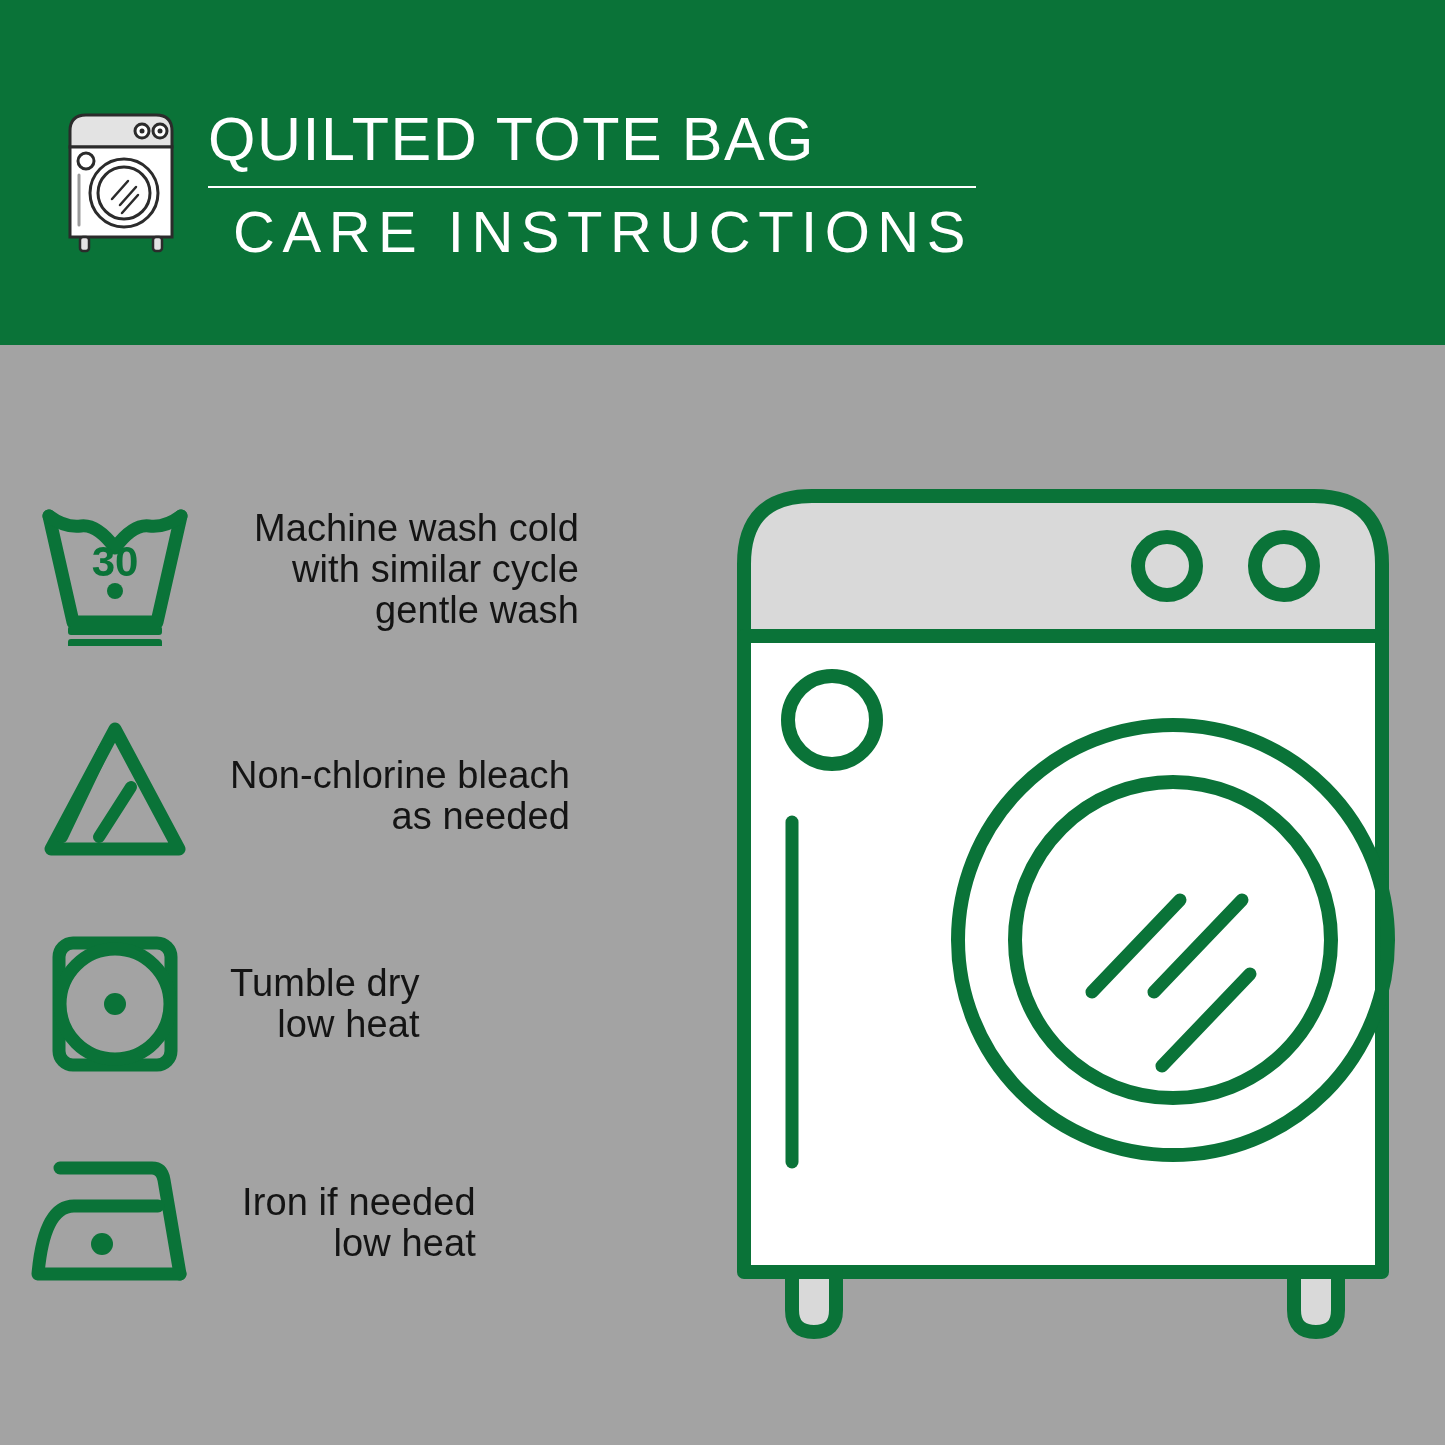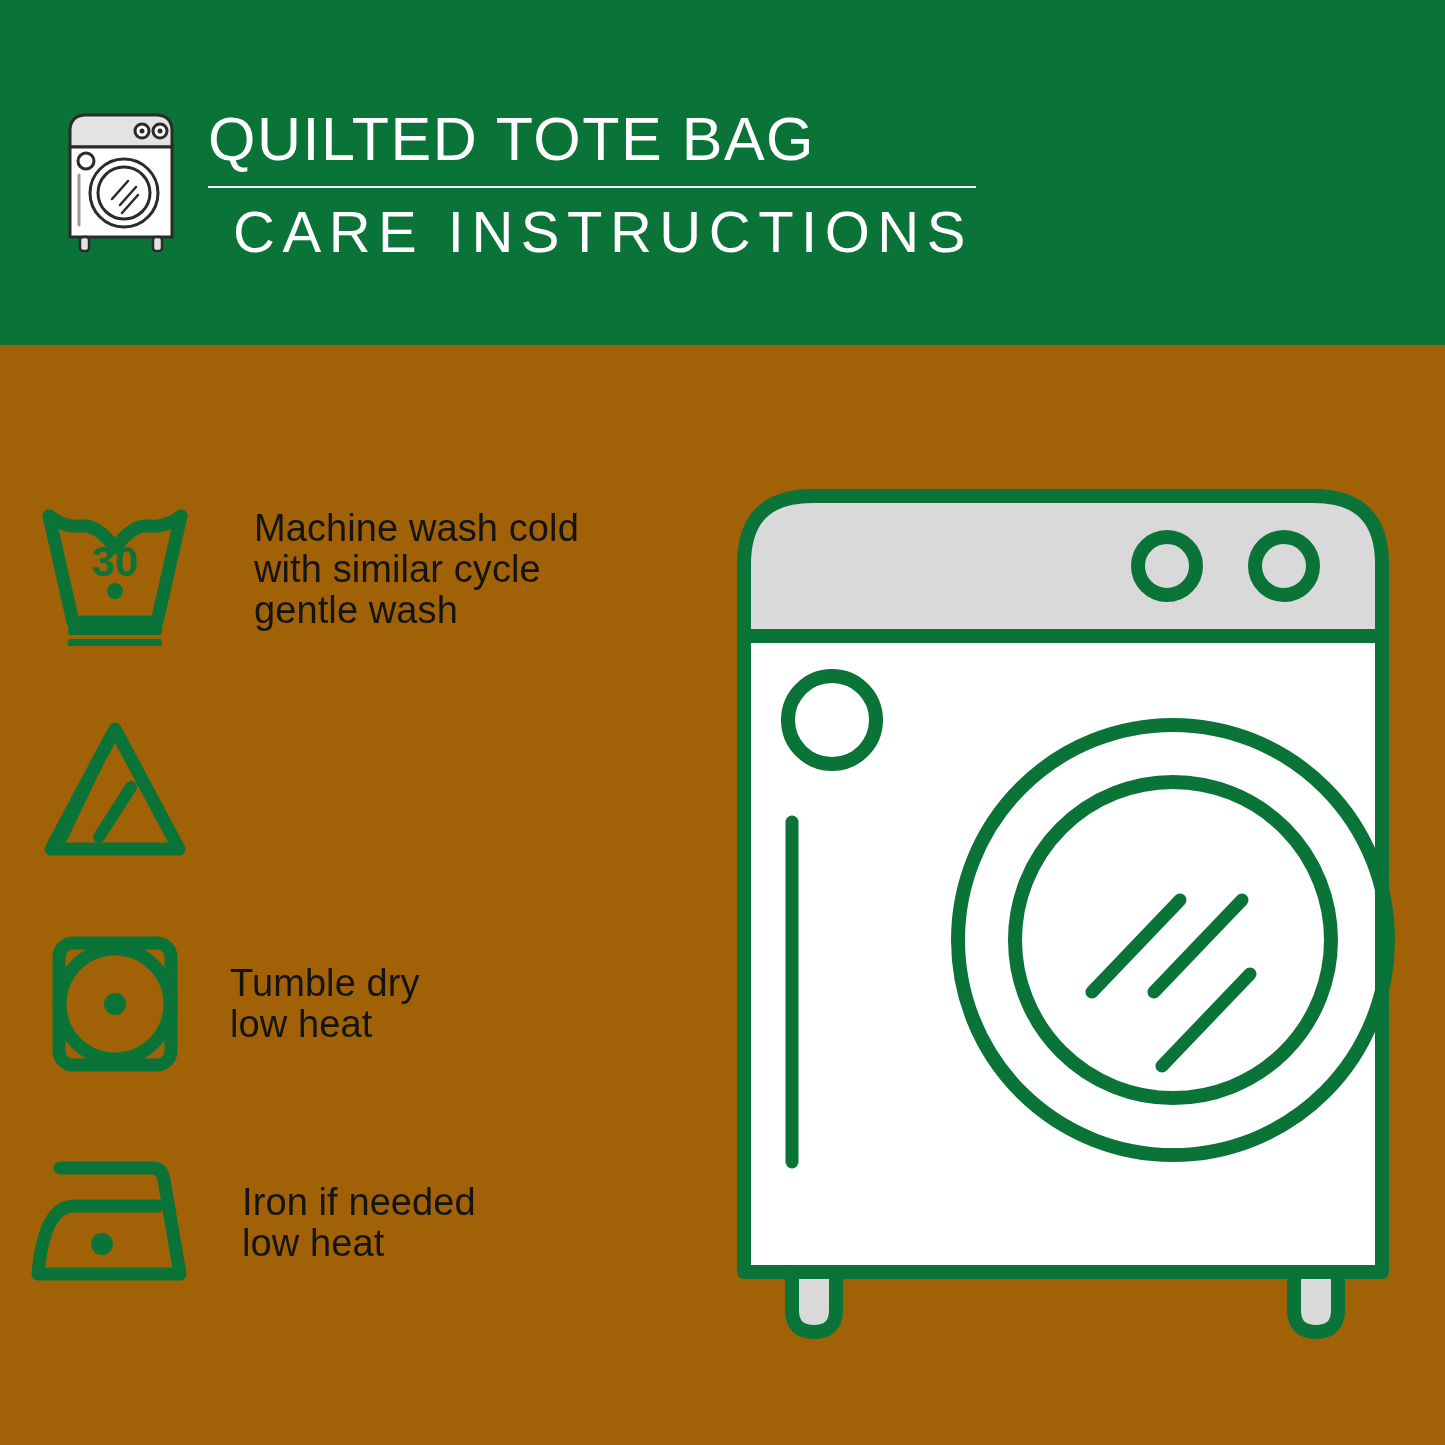--- a/index.html
+++ b/index.html
@@ -4,21 +4,21 @@
 <style>
   html, body {
     margin: 0;
     padding: 0;
     background: #ffffff;
   }
   .page {
     position: relative;
     width: 1445px;
     height: 1445px;
-    background: #a16207;
+    background: #a3a3a3;
     font-family: "Liberation Sans", sans-serif;
     overflow: hidden;
   }
 
   
   .header {
     position: absolute;
     left: 0;
     top: 0;
     width: 1445px;
@@ -69,20 +69,21 @@
     top: 345px;
     width: 700px;
     height: 1100px;
   }
   .care-row {
     position: absolute;
     left: 0;
     width: 700px;
     display: flex;
     align-items: flex-start;
+    text-align: right;
   }
   .care-row.r0 { top: 147px; }
   .care-row.r1 { top: 366px; }
   .care-row.r2 { top: 580px; }
   .care-row.r3 { top: 807px; }
 
   .care-symbol {
     width: 230px;
     flex: 0 0 230px;
     display: flex;
@@ -182,20 +183,24 @@
       <div class="care-symbol">
         <svg viewBox="0 0 160 150" width="160" height="150">
 
           <path d="M80 14 L144 134 L16 134 Z" fill="none" stroke="#0a7338" stroke-width="13" stroke-linejoin="round"></path>
 
           <line x1="62" y1="46" x2="62" y2="46" stroke="#0a7338" stroke-width="0"></line>
           <path d="M69 34 L27 122" fill="none" stroke="#0a7338" stroke-width="12" stroke-linecap="round"></path>
           <path d="M96 72 L64 122" fill="none" stroke="#0a7338" stroke-width="12" stroke-linecap="round"></path>
         </svg>
       </div>
+      <div class="care-text">
+        <div>Non-chlorine bleach</div>
+        <div>as needed</div>
+      </div>
     </div>
 
     <div class="care-row r2">
       <div class="care-symbol">
         <svg viewBox="0 0 160 150" width="160" height="150">
           <rect x="24" y="14" width="112" height="122" rx="14" fill="none" stroke="#0a7338" stroke-width="13"></rect>
           <circle cx="80" cy="75" r="55" fill="none" stroke="#0a7338" stroke-width="13"></circle>
           <circle cx="80" cy="75" r="11" fill="#0a7338"></circle>
         </svg>
       </div>

